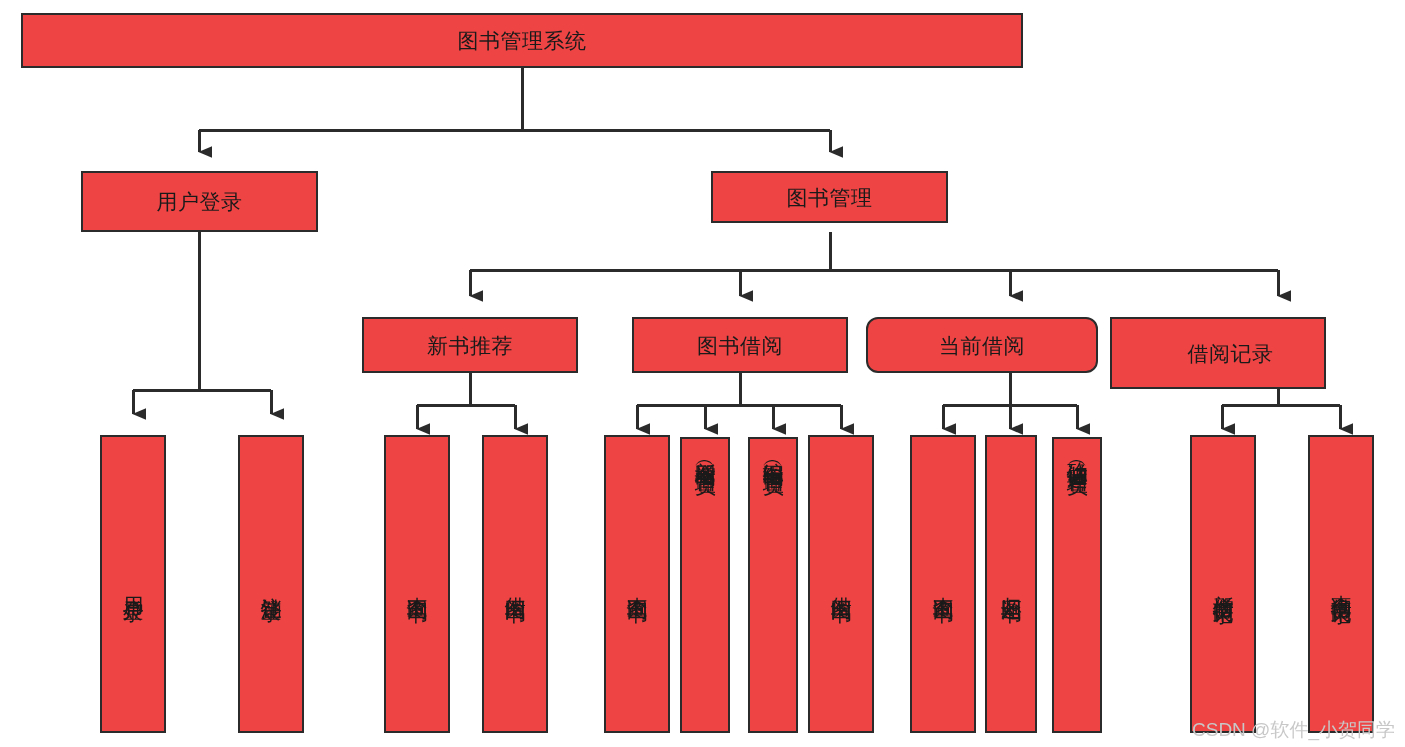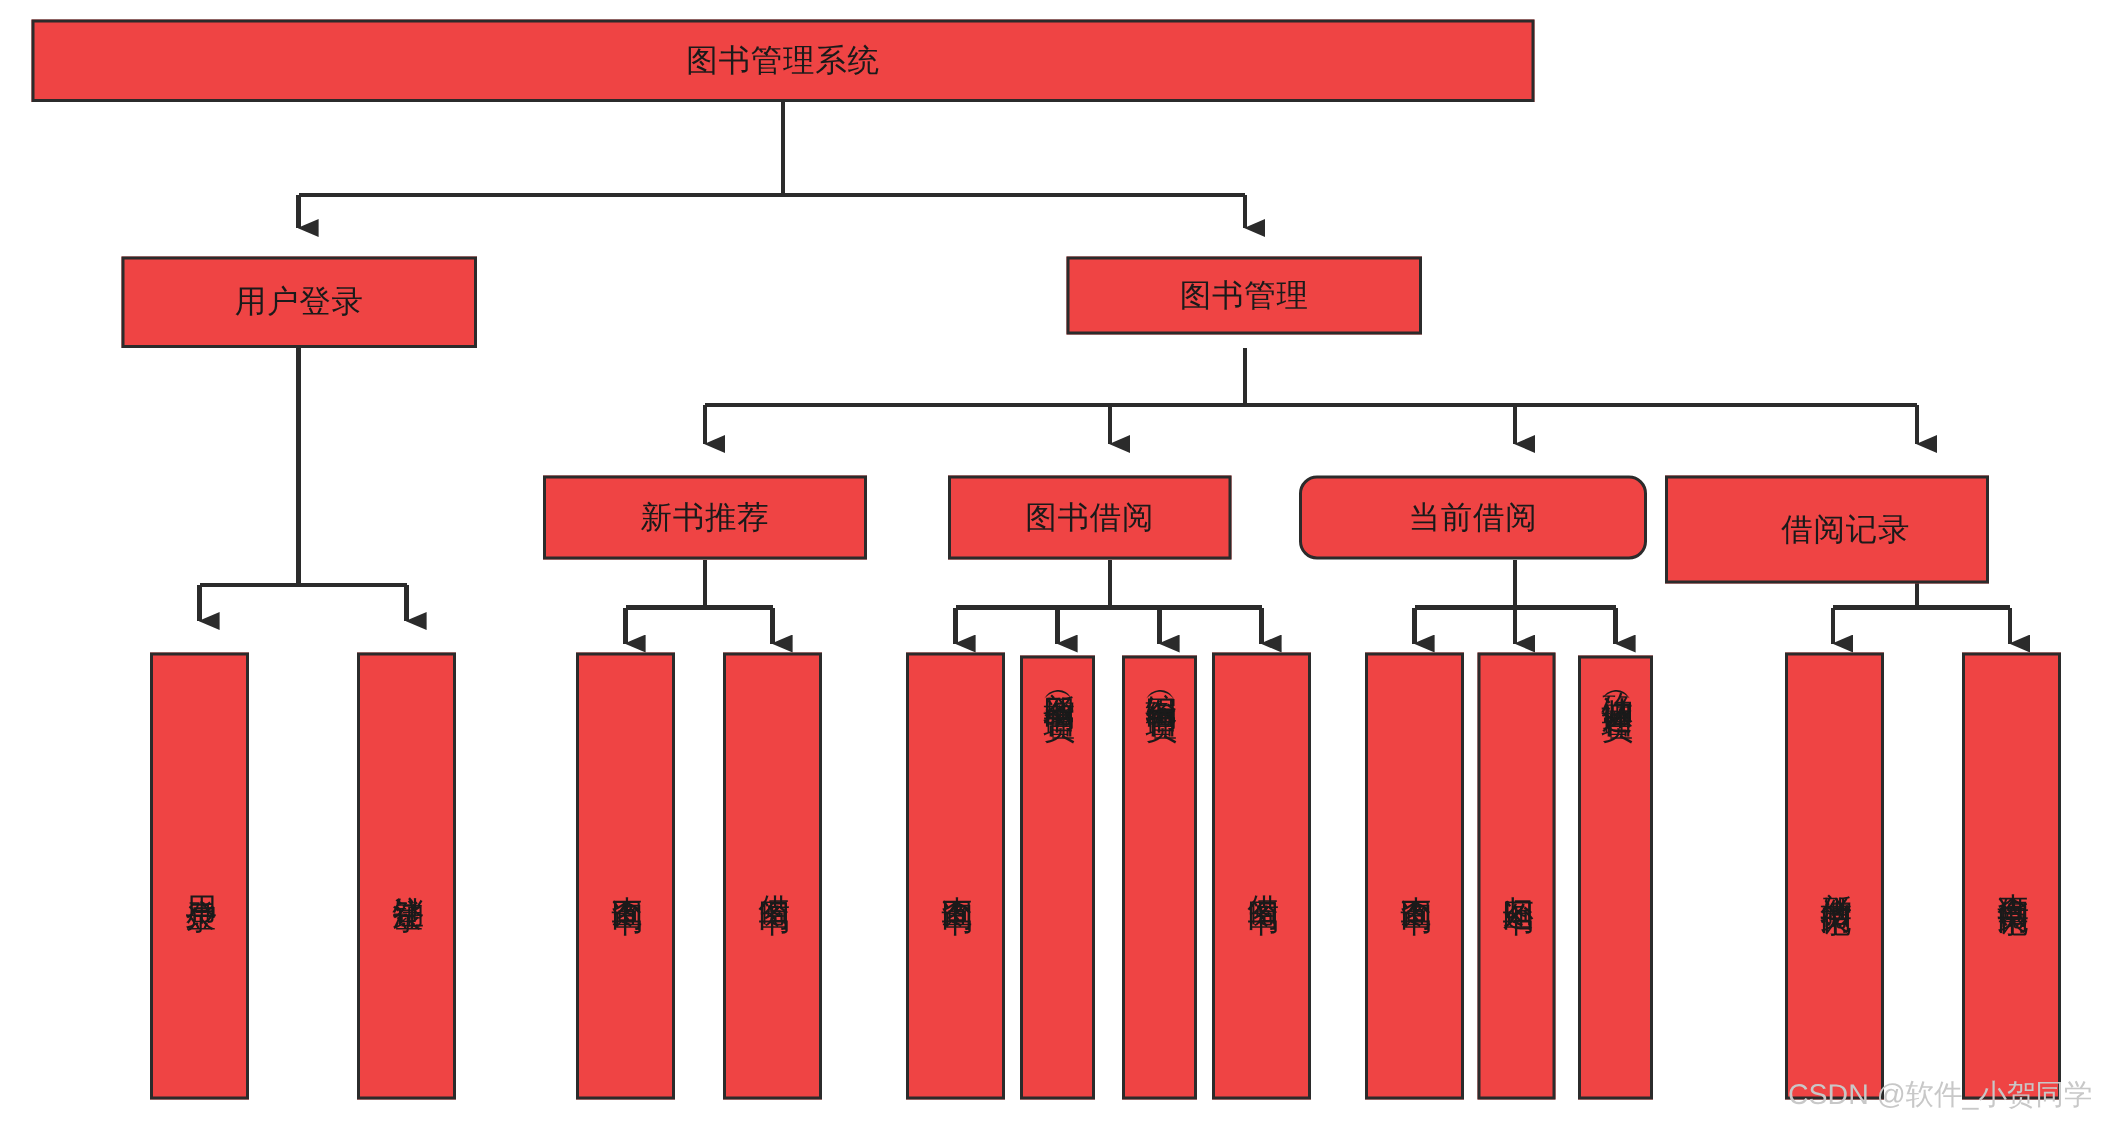--- a/index.html
+++ b/index.html
@@ -131,21 +131,21 @@
   <div class="node h" style="left:81px; top:171px; width:237px; height:61px;">
     <span class="label">用户登录</span>
   </div>
   <div class="node h" style="left:711px; top:171px; width:237px; height:52px;">
     <span class="label">图书管理</span>
   </div>
 
   <div class="node h" style="left:362px; top:317px; width:216px; height:56px;">
     <span class="label">新书推荐</span>
   </div>
-  <div class="node h" style="left:632px; top:317px; width:189px; height:56px;">
+  <div class="node h" style="left:632px; top:317px; width:216px; height:56px;">
     <span class="label">图书借阅</span>
   </div>
   <div class="node h" style="left:866px; top:317px; width:232px; height:56px;border-radius:12px;">
     <span class="label">当前借阅</span>
   </div>
   <div class="node h" style="left:1110px; top:317px; width:216px; height:72px;padding-left:25px;">
     <span class="label">借阅记录</span>
   </div>
 
   <div class="node v mid" style="left:100px; top:435px; width:66px; height:298px;">

